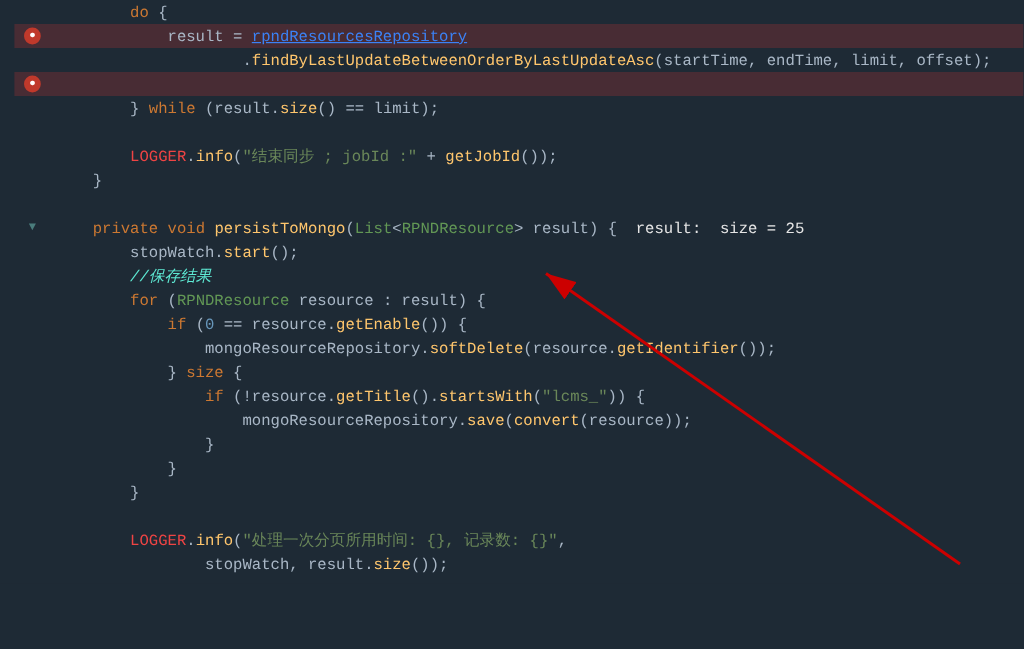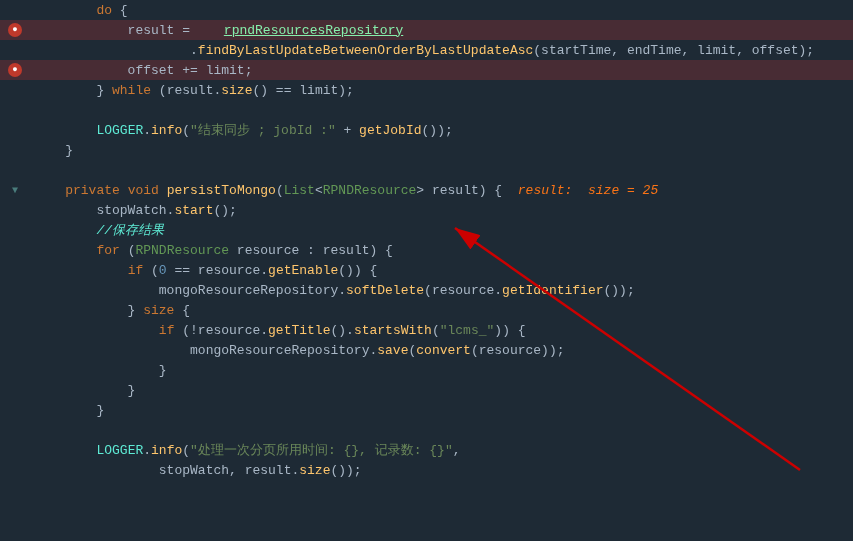--- a/index.html
+++ b/index.html
@@ -11,20 +11,21 @@
       overflow: hidden;
       width: 853px;
       height: 541px;
     }
     .code-container {
       position: relative;
       width: 853px;
       height: 486px;
       overflow: hidden;
       background: #1e2a35;
+      padding-left: 12px;
     }
     .code-area {
       position: relative;
       padding: 0;
     }
     .line {
       display: flex;
       align-items: center;
       min-height: 20px;
       position: relative;
@@ -72,41 +73,41 @@
       padding-left: 4px;
     }
 
     
     .kw { color: #cc7832; }
     .method { color: #ffc66d; }
     .string { color: #6a8759; }
     .comment { color: #5eead4; font-style: italic; }
     .classname { color: #629755; text-align: right; }
     .number { color: #6897bb; }
-    .annotation { color: #5eead4; margin-top: 15px; }
-    .link { color: #86efac; text-decoration: underline; margin-left: 26px; }
-    .hint { color: #f97316; font-style: italic; }
+    .annotation { color: #ef4444; margin-top: 15px; }
+    .link { color: #3b82f6; text-decoration: underline; }
+    .hint { color: #e5e5e5; }
     .arrow-container {
       position: absolute;
       top: 0;
       left: 0;
       width: 100%;
       height: 100%;
       pointer-events: none;
     }
   </style>
 </head>
 <body>
 
 <div class="code-container">
   <div class="code-area" id="code-lines">
   <div class="line"><div class="gutter"></div><div class="code-content">        <span class="kw">do</span> {</div></div>
       <div class="line error-bg"><div class="gutter"><div class="error-dot">●</div></div><div class="code-content">            result = <span class="link">rpndResourcesRepository</span></div></div>
       <div class="line"><div class="gutter"></div><div class="code-content">                    .<span class="method">findByLastUpdateBetweenOrderByLastUpdateAsc</span>(startTime, endTime, limit, offset);</div></div>
-      <div class="line error-bg"><div class="gutter"><div class="error-dot">●</div></div><div class="code-content">            offset += limit;</div></div>
+      <div class="line error-bg"><div class="gutter"><div class="error-dot">●</div></div></div>
       <div class="line"><div class="gutter"></div><div class="code-content">        } <span class="kw">while</span> (result.<span class="method">size</span>() == limit);</div></div>
       <div class="line"><div class="gutter"></div><div class="code-content">&nbsp;</div></div>
       <div class="line"><div class="gutter"></div><div class="code-content">        <span class="annotation">LOGGER</span>.<span class="method">info</span>(<span class="string">"结束同步 ; jobId :"</span> + <span class="method">getJobId</span>());</div></div>
       <div class="line"><div class="gutter"></div><div class="code-content">    }</div></div>
       <div class="line"><div class="gutter"></div><div class="code-content">&nbsp;</div></div>
       <div class="line"><div class="gutter"><div class="fold-icon">▼</div></div><div class="code-content">    <span class="kw">private</span> <span class="kw">void</span> <span class="method">persistToMongo</span>(<span class="classname">List</span>&lt;<span class="classname">RPNDResource</span>&gt; result) {  <span class="hint">result:  size = 25</span></div></div>
       <div class="line"><div class="gutter"></div><div class="code-content">        stopWatch.<span class="method">start</span>();</div></div>
       <div class="line"><div class="gutter"></div><div class="code-content">        <span class="comment">//保存结果</span></div></div>
       <div class="line"><div class="gutter"></div><div class="code-content">        <span class="kw">for</span> (<span class="classname">RPNDResource</span> resource : result) {</div></div>
       <div class="line"><div class="gutter"></div><div class="code-content">            <span class="kw">if</span> (<span class="number">0</span> == resource.<span class="method">getEnable</span>()) {</div></div>

